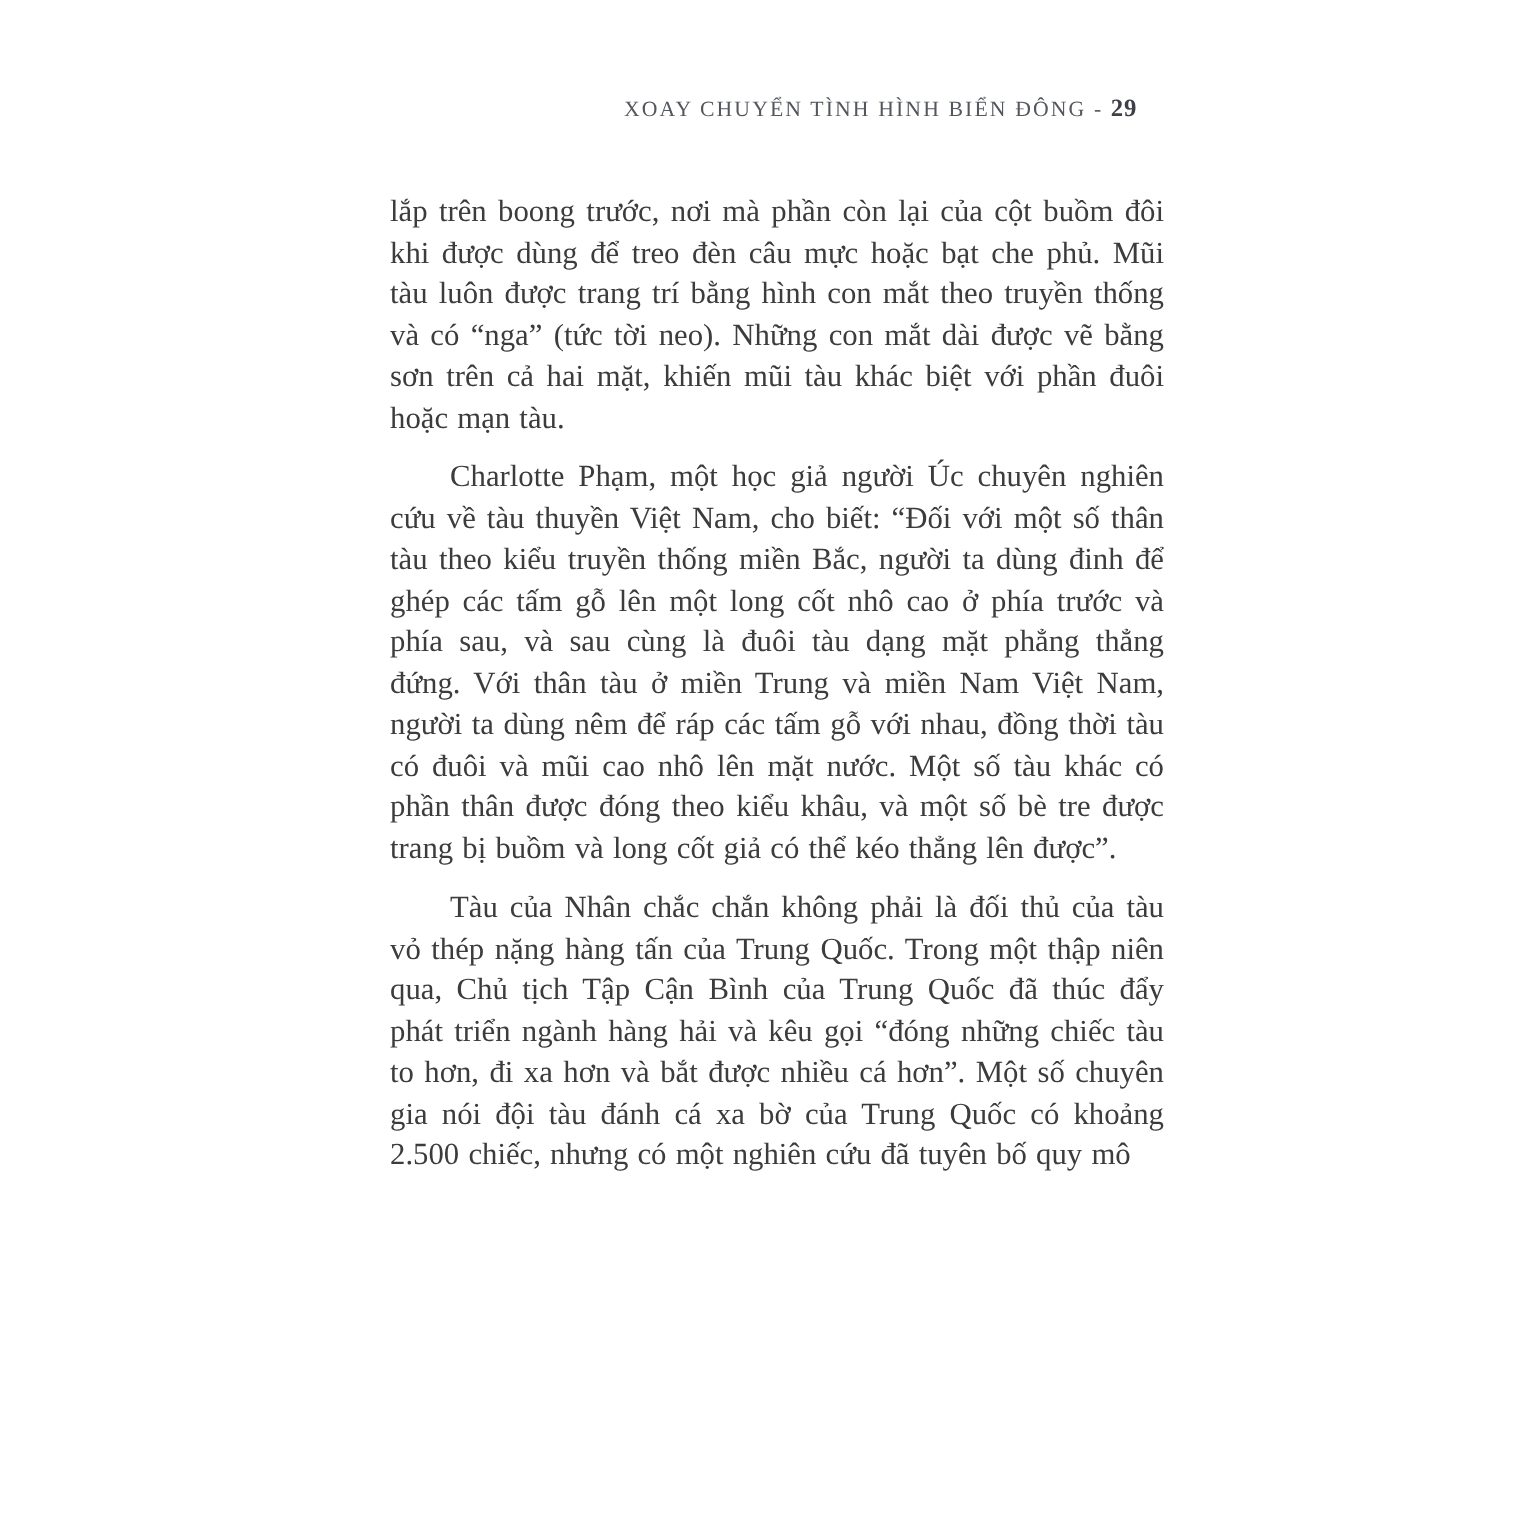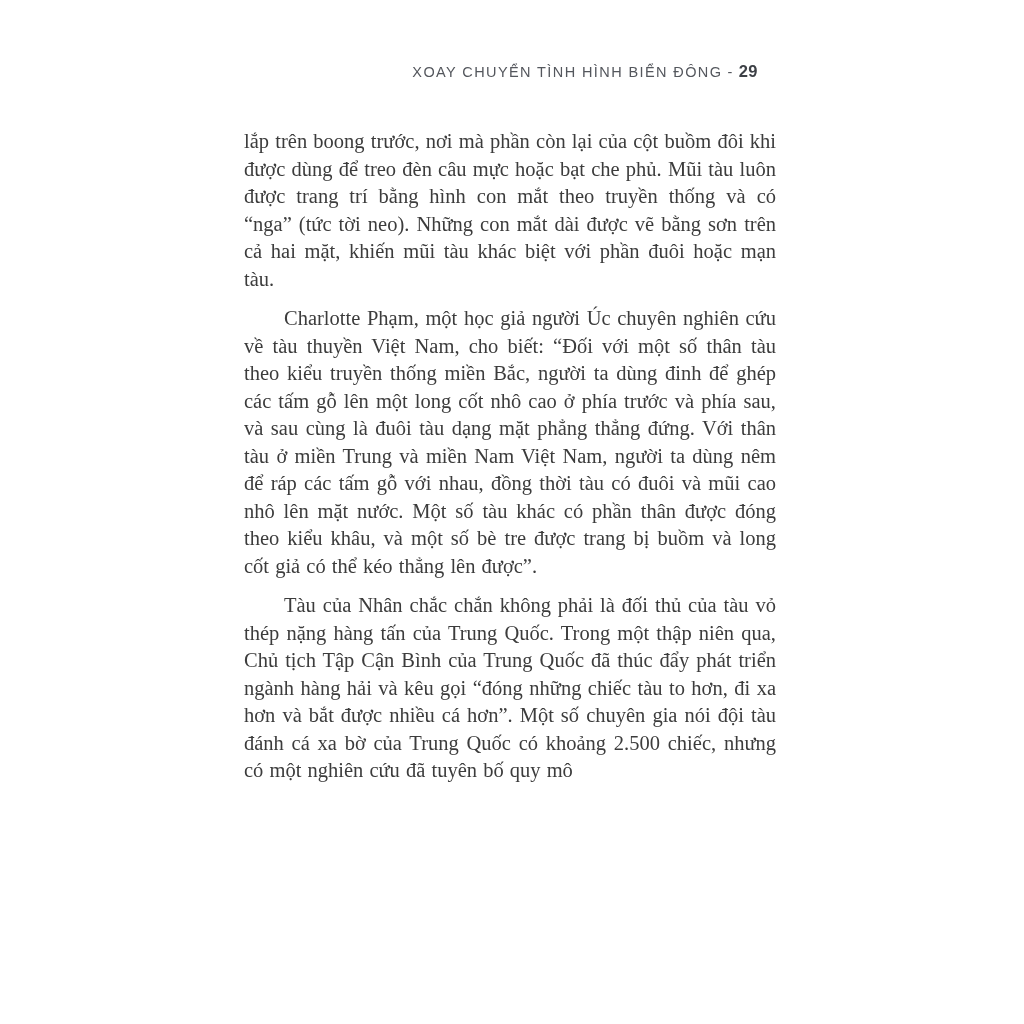--- a/index.html
+++ b/index.html
@@ -12,21 +12,21 @@
     width: 1024px;
     height: 1024px;
     background: #ffffff;
     overflow: hidden;
     font-family: "Liberation Serif", "DejaVu Serif", serif;
   }
   .running-header {
     position: absolute;
     top: 62px;
     right: 266px;
-    font-family: Liberation Sans, sans-serif;
+    font-family: Liberation Serif, serif;
     font-size: 14.5px;
     letter-spacing: 1.4px;
     color: #54575d;
     white-space: nowrap;
   }
   .running-header .sep {
     margin: 0 5px;
     color: #54575d;
   }
   .running-header .pagenum {
@@ -40,21 +40,21 @@
     left: 244px;
     top: 128px;
     width: 532px;
     font-size: 20.5px;
     line-height: 27.5px;
     color: #3c3c3c;
     text-align: justify;
     word-spacing: 1px;
   }
   .body-text p {
-    margin: 0 0 12px 0;
+    margin: 0 0 12px 16px;
     text-indent: 40px;
   }
   .body-text p.continuation {
     text-indent: 0;
   }
 </style>
 </head>
 <body>
 
 <div class="page">

